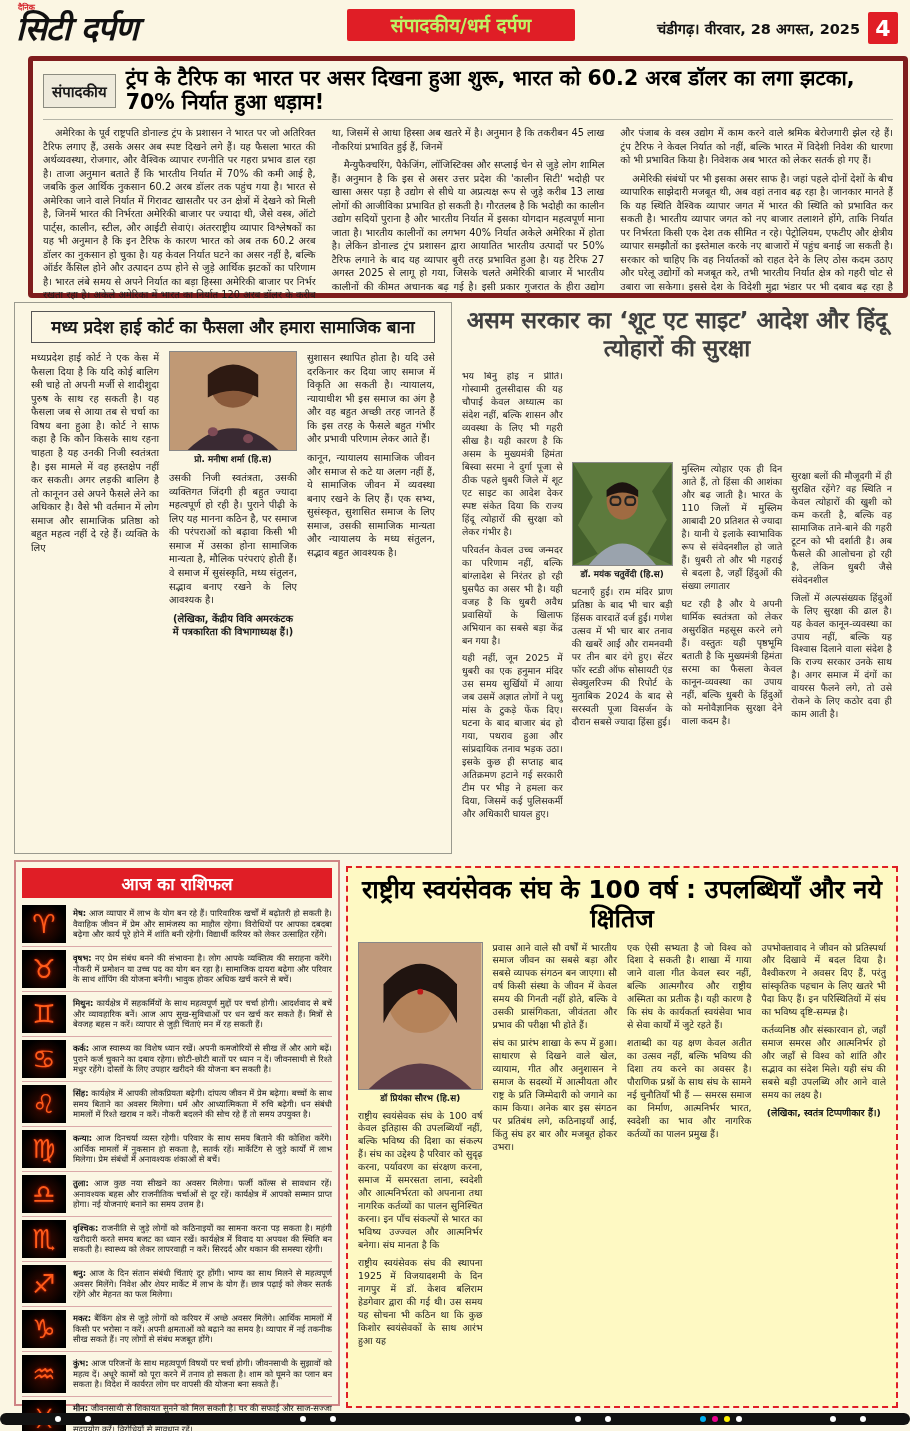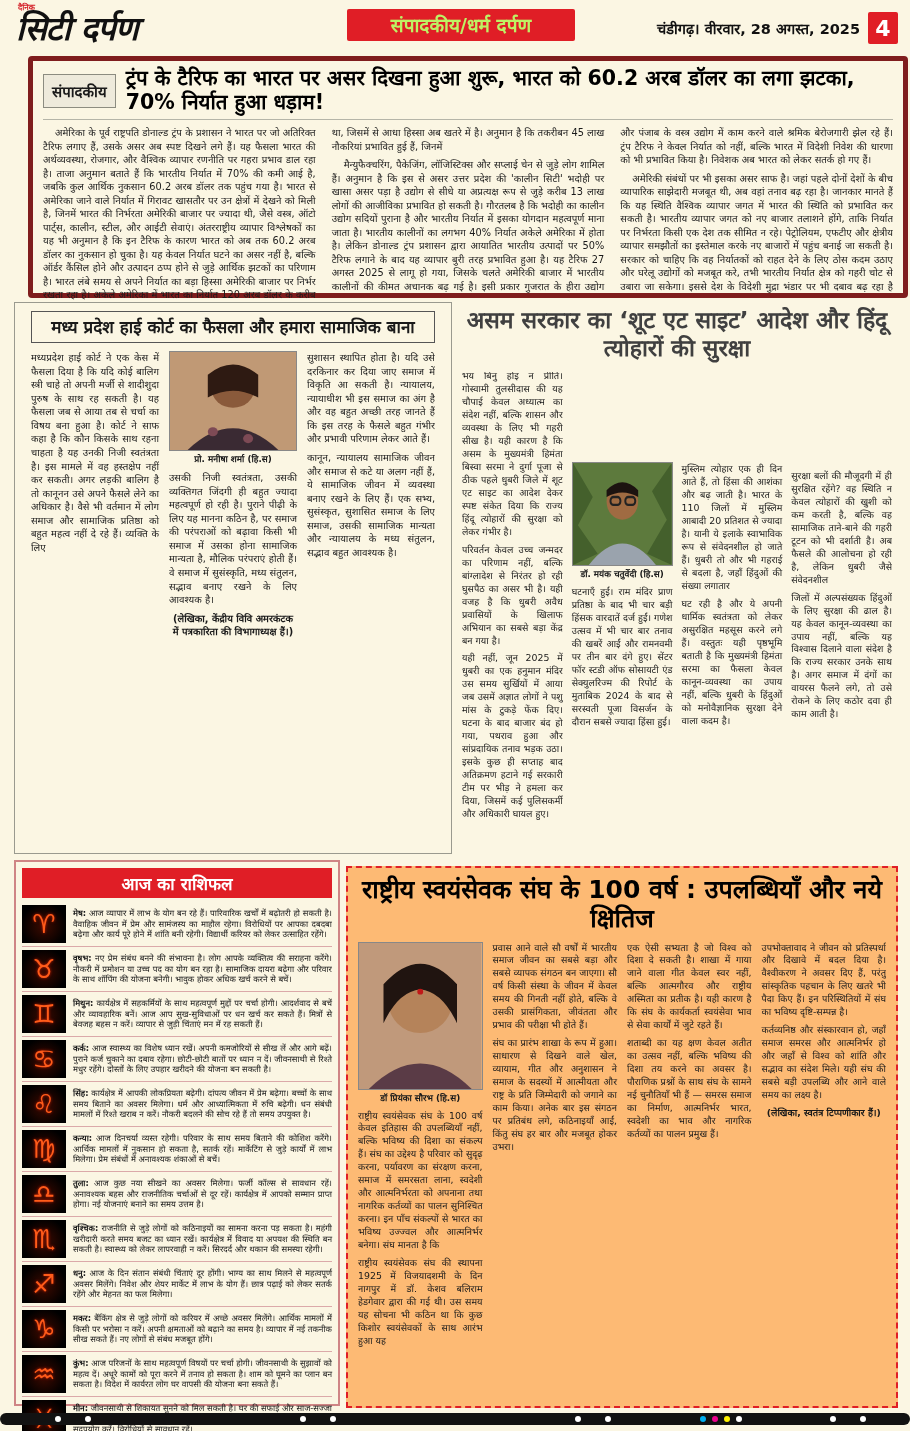--- a/index.html
+++ b/index.html
@@ -80,21 +80,21 @@
   .zdi{
     width:44px;height:38px;flex:0 0 44px;background:radial-gradient(circle at 50% 55%, #3d0a00 0%, #000 75%);
     display:flex;align-items:center;justify-content:center;
   }
   .zdi span{font-size:26px;color:#ff5c1a;text-shadow:0 0 3px #d41f00;line-height:1;}
   .h-txt{margin:0;font-size:8.3px;line-height:1.26;text-align:justify;}
   .h-sign{font-weight:bold;}
   
   .rss{
     position:absolute;left:346px;top:866px;width:552px;height:542px;
-    border:2px dashed #e01e26;box-sizing:border-box;background:#fdba74;padding:8px 10px;
+    border:2px dashed #e01e26;box-sizing:border-box;background:#fef9c3;padding:8px 10px;
   }
   .rss-headline{margin:0 0 8px 0;text-align:center;font-size:25px;font-weight:bold;line-height:1.15;color:#000;}
   .rss-body{display:flex;gap:10px;height:452px;overflow:hidden;}
   .rss-body .col{flex:1;}
   .rss-body p{font-size:9.4px;}
   
   .pressbar{
     position:absolute;left:0;top:1413px;width:910px;height:12px;background:#121212;border-radius:6px;
   }
   .dot{position:absolute;top:3px;width:6px;height:6px;border-radius:50%;background:#fff;}

